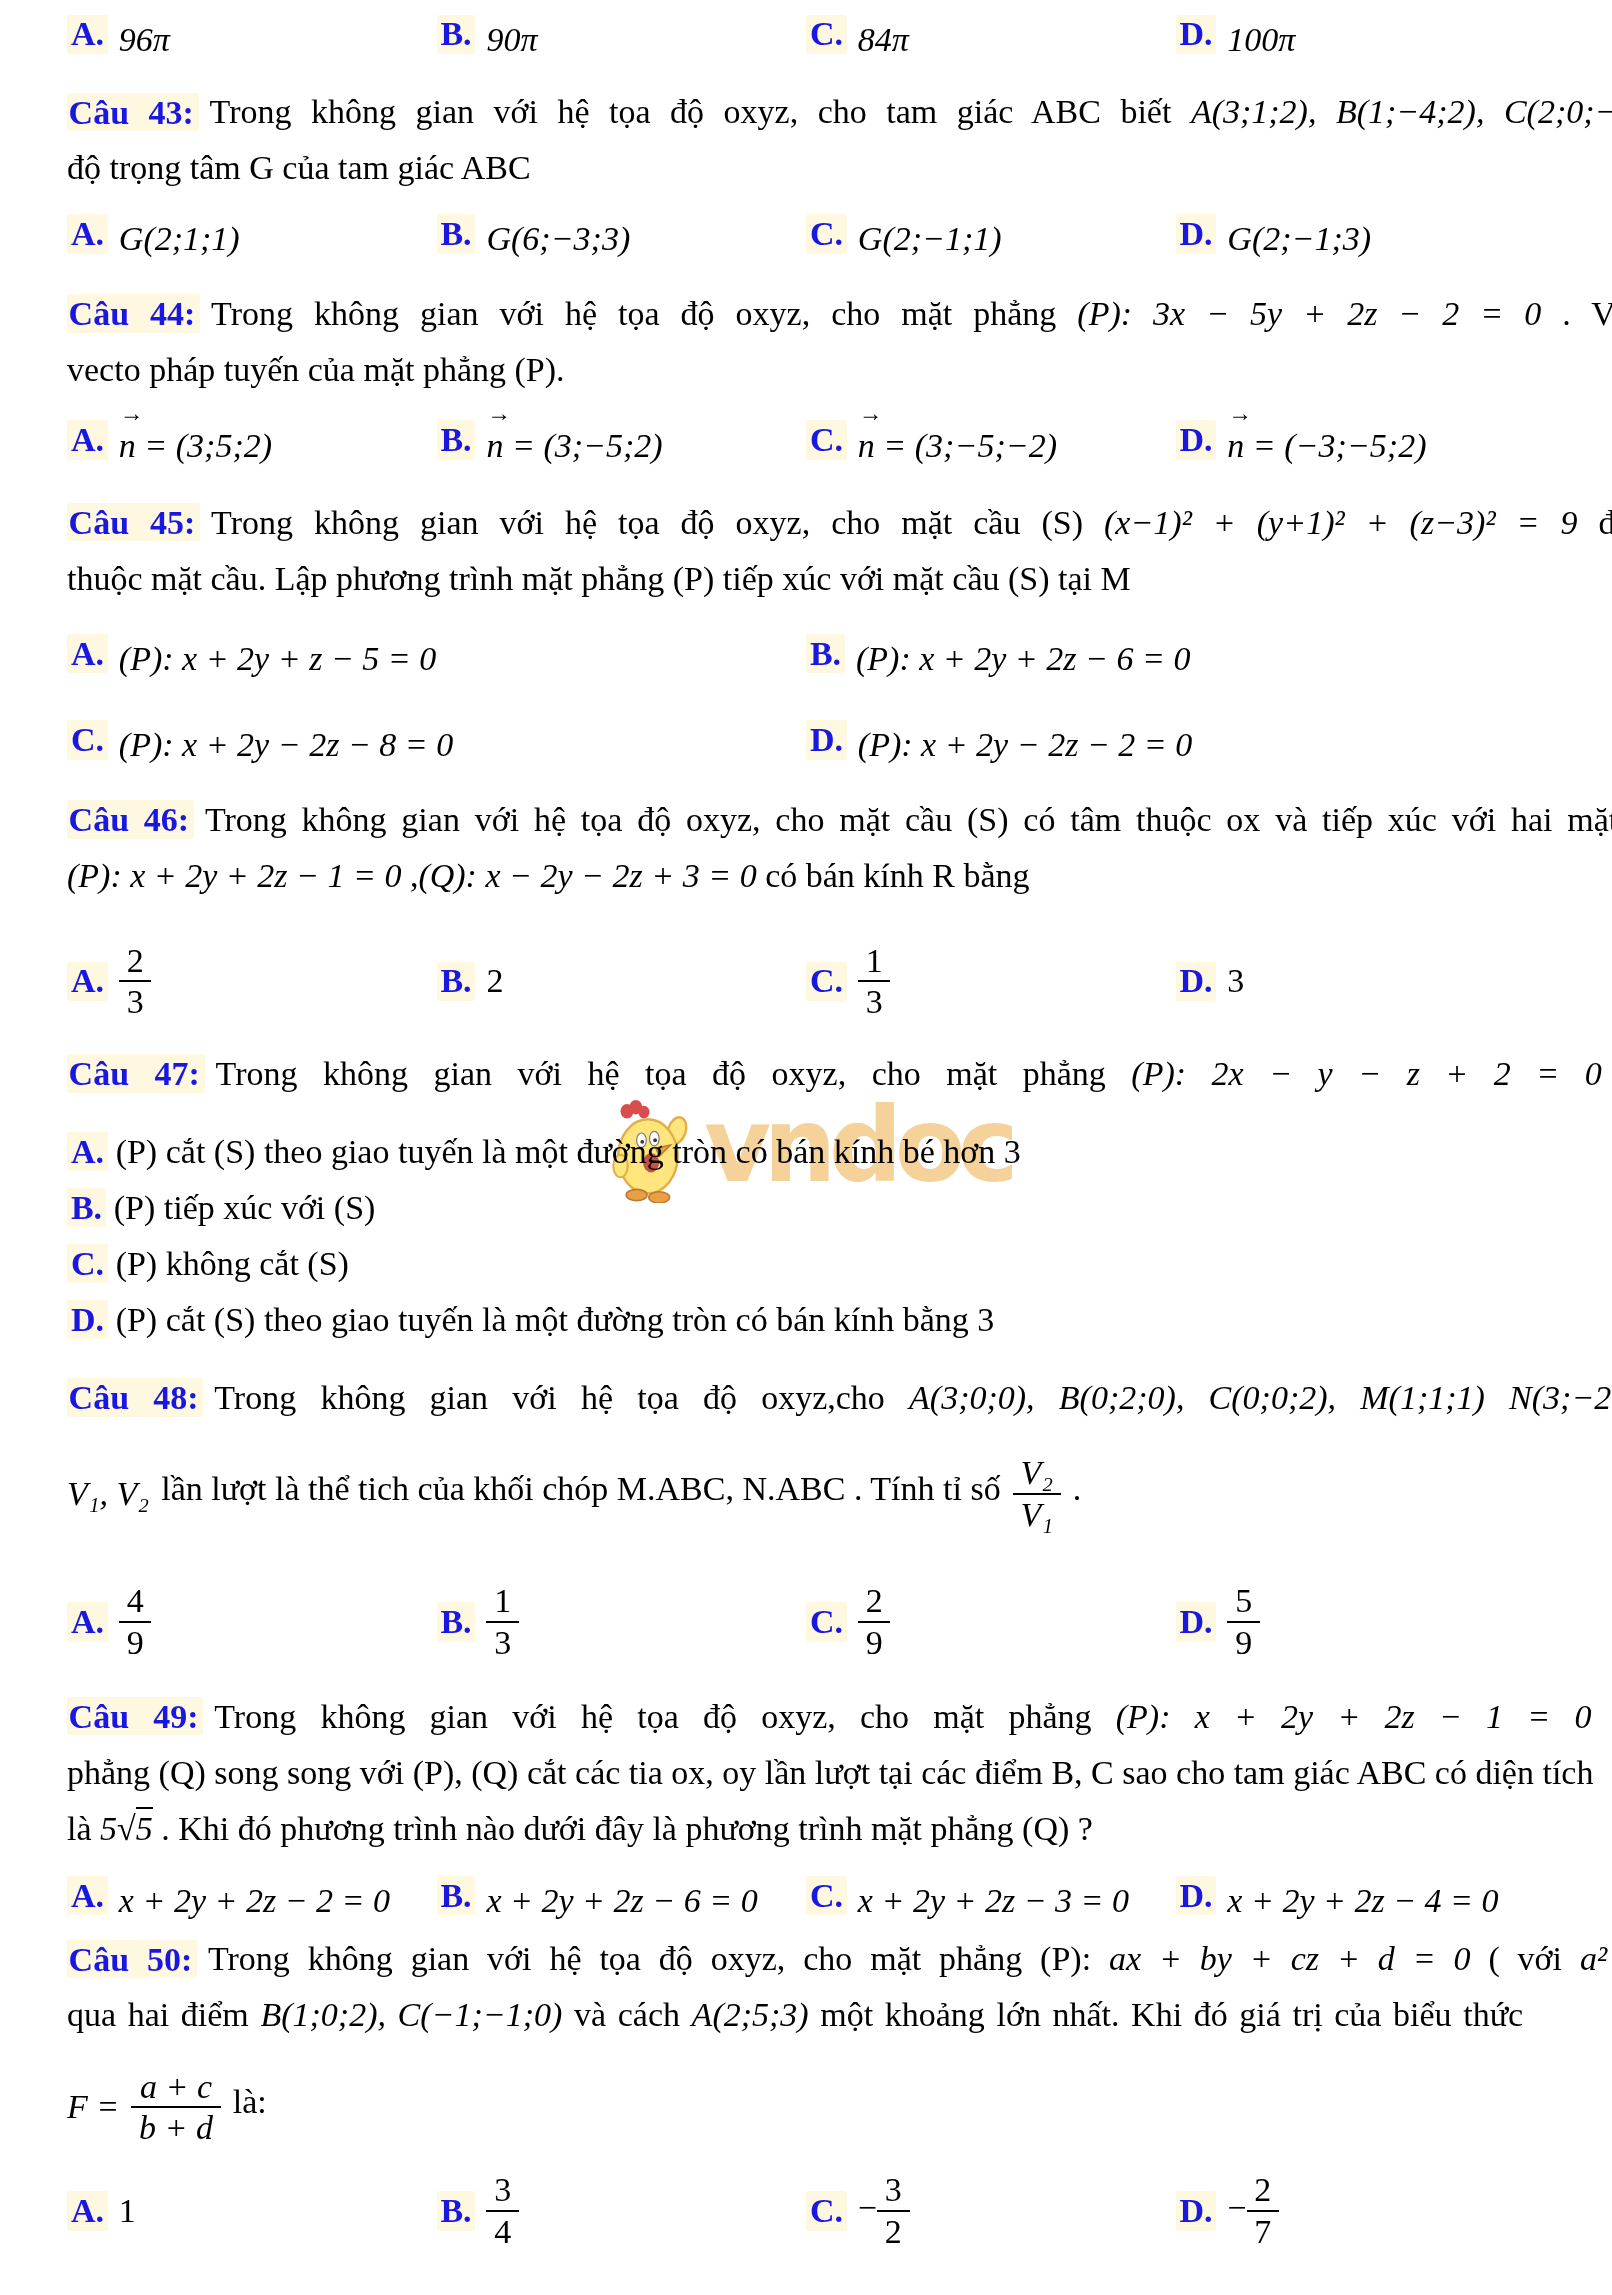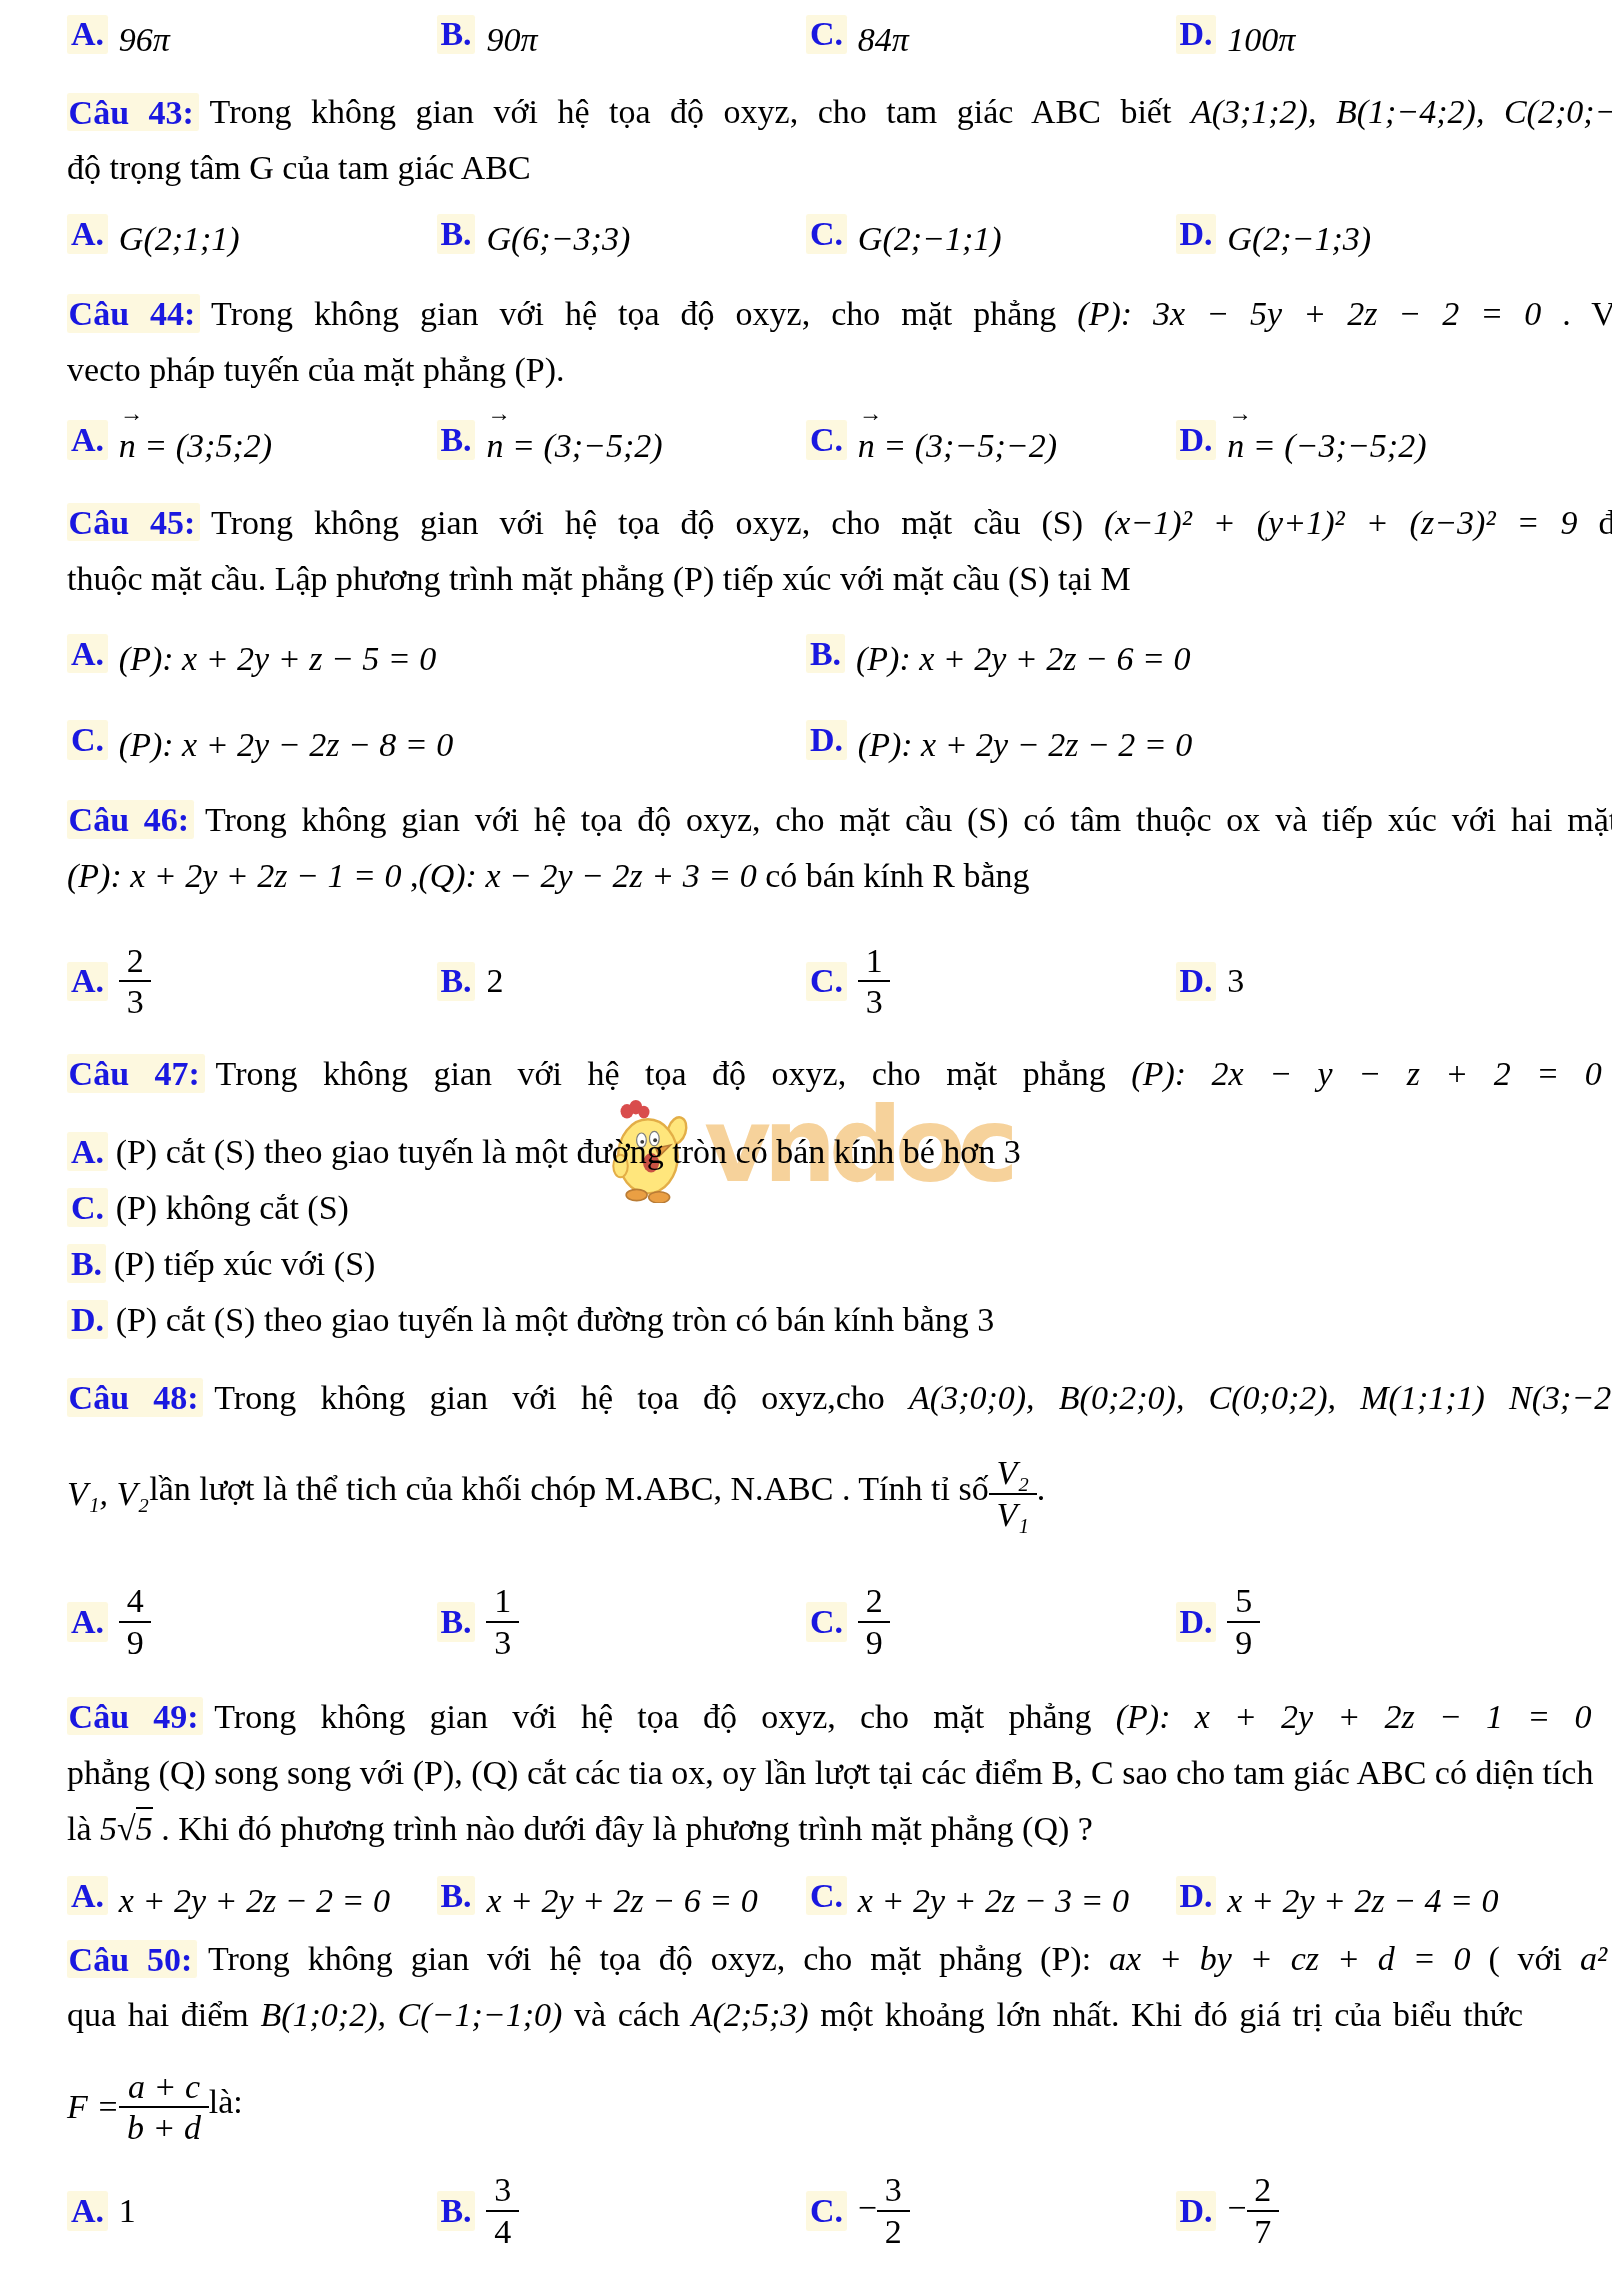--- a/index.html
+++ b/index.html
@@ -18,21 +18,21 @@
   #wm{position:absolute;z-index:0;left:0;top:0;width:100%;height:100%;text-align:center;}
   #wm-chicken{position:absolute;left:609px;top:1100px;opacity:.88;}
   #wm-word{
     position:absolute;left:704px;top:1094px;
     font-family:"DejaVu Sans","Liberation Sans",sans-serif;
     font-weight:800;font-size:103px;letter-spacing:-7.8px;
     color:#f6d29b;line-height:1;
   }
   
   .line{height:56px;line-height:56px;white-space:nowrap;}
-  .fline{display:flex;align-items:center;white-space:nowrap;}
+  .fline{display:flex;align-items:center;white-space:nowrap;gap:12px;}
   .h160{height:125px;} .h150{height:117px;}
   .ql{
     color:#1a18e0;font-weight:bold;margin-right:11px;
     background:rgba(252,246,212,.75);padding:0.8px 4.7px 0.8px 1.6px;border-radius:2.3px;
   }
   .ol{
     color:#1a18e0;font-weight:bold;
     background:rgba(252,246,212,.75);padding:0.8px 3.9px;border-radius:2.3px;
   }
   .line .ol{margin-right:7.8px;}
@@ -220,24 +220,24 @@
 
     <section>
       <div class="line mt8 ws22">
         <span class="ql">Câu 47:</span><span>Trong không gian với hệ tọa độ oxyz, cho mặt phẳng </span><span class="m">(P): 2x − y − z + 2 = 0</span><span> và mặt cầu</span>
       </div>
       <div class="mt28">
         <div class="line">
           <span class="ol">A.</span><span>(P) cắt (S) theo giao tuyến là một đường tròn có bán kính bé hơn 3</span>
         </div>
         <div class="line">
+          <span class="ol">B.</span><span>(P) tiếp xúc với (S)</span>
+        </div>
+        <div class="line">
           <span class="ol">C.</span><span>(P) không cắt (S)</span>
-        </div>
-        <div class="line">
-          <span class="ol">B.</span><span>(P) tiếp xúc với (S)</span>
         </div>
         <div class="line">
           <span class="ol">D.</span><span>(P) cắt (S) theo giao tuyến là một đường tròn có bán kính bằng 3</span>
         </div>
       </div>
     </section>
 
     <section>
       <div class="line mt28 ws20">
         <span class="ql">Câu 48:</span><span>Trong không gian với hệ tọa độ oxyz,cho </span><span class="m">A(3;0;0), B(0;2;0), C(0;0;2), M(1;1;1) N(3;−2;−1)</span>

